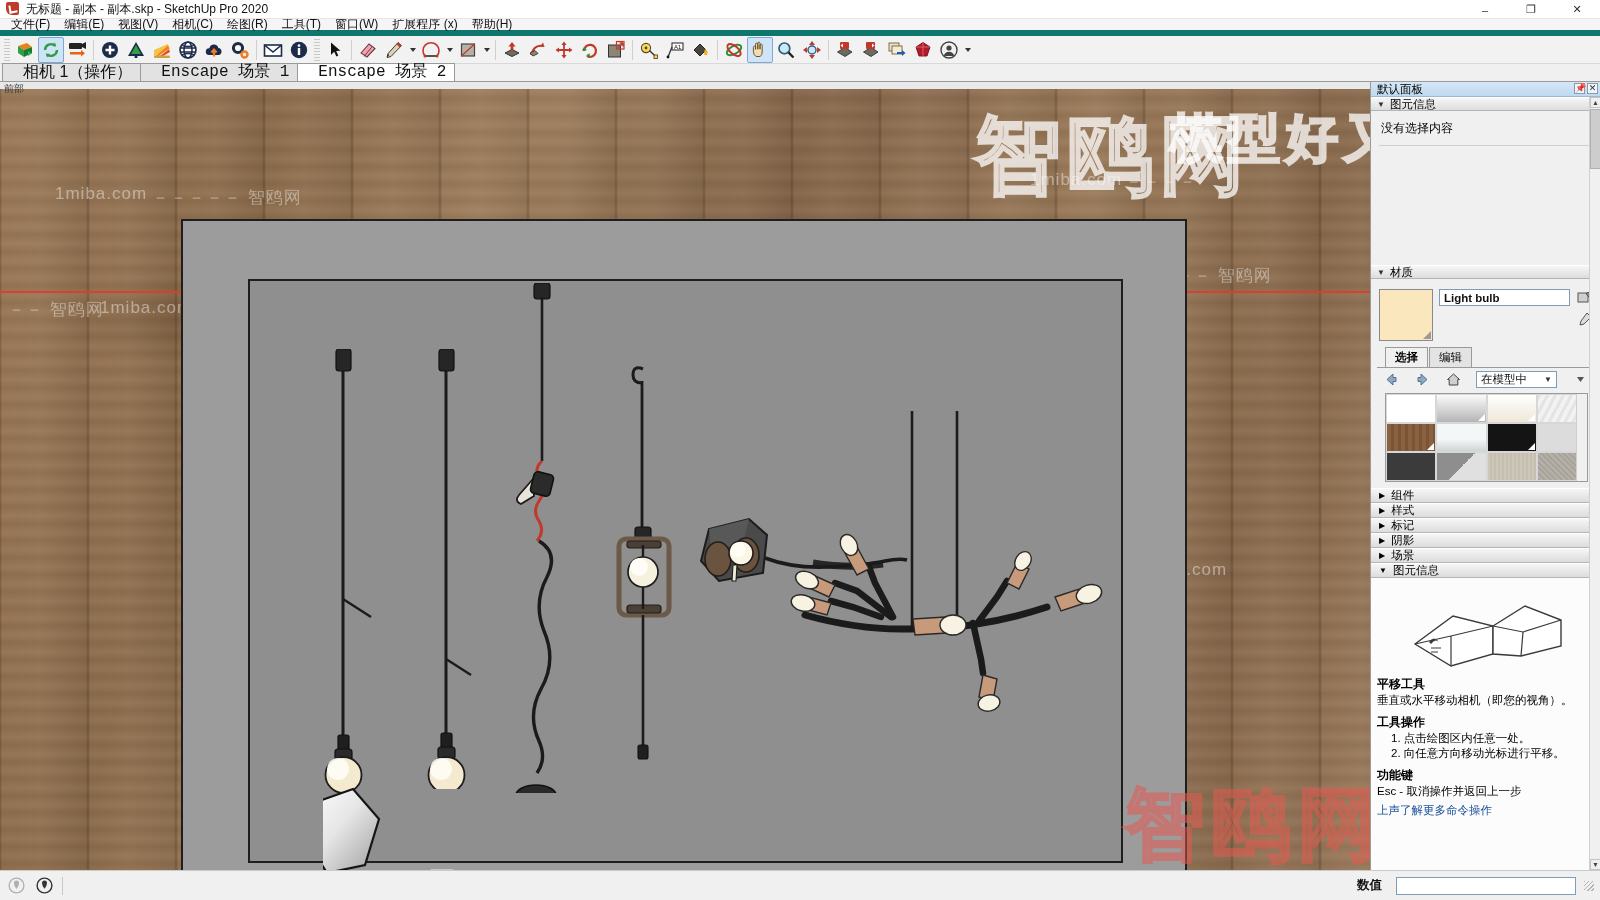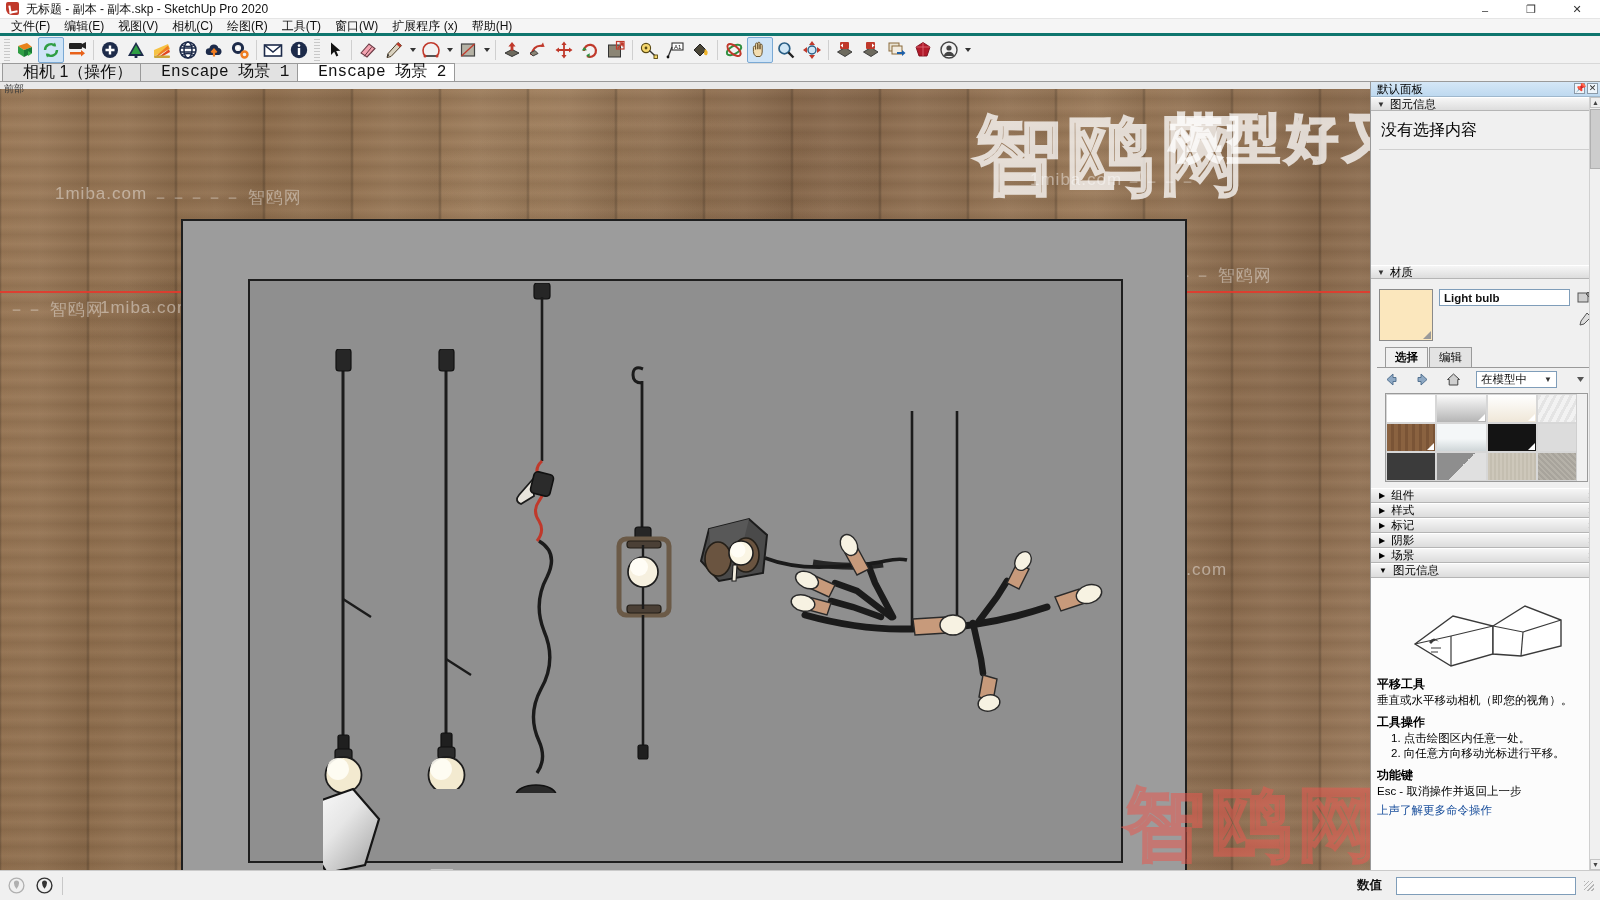--- a/index.html
+++ b/index.html
@@ -27,21 +27,21 @@
   .tb-title { font-size:12px; margin-left:4px; color:#111; white-space:nowrap; }
   .tb-controls { position:absolute; right:0; top:0; height:19px; display:flex; }
   .tb-btn {
     width:46px; height:19px; display:flex; align-items:center; justify-content:center;
     font-size:11px; color:#333; cursor:default;
   }
 
   
   .menubar {
     height:17px; background:#f5f5f5; display:flex; align-items:center;
-    flex:0 0 17px; padding-left:4px; border-bottom:3px solid #0f766e;
+    flex:0 0 17px; padding-left:4px; border-bottom:6px solid #0f766e;
   }
   .menu-item { font-size:12px; padding:1px 7px; color:#111; white-space:nowrap; cursor:default; }
 
   
   .toolbar {
     height:28px; background:#f2f2f2; display:flex; align-items:center;
     flex:0 0 28px; border-bottom:1px solid #d8d8d8; padding-left:2px;
   }
   .grip { width:6px; height:22px; margin:0 2px;
     background:repeating-linear-gradient(to bottom,#c9c9c9 0 1px,transparent 1px 3px); }
@@ -139,21 +139,21 @@
   .minibox { width:11px;height:11px; border:1px solid #8b9aa8; background:#eef5fb;
     font-size:9px; line-height:9px; text-align:center; color:#333; }
   .section-head {
     height:14px; background:linear-gradient(to bottom,#f6f6f6,#dddddd);
     border-top:1px solid #fff; border-bottom:1px solid #b5b5b5;
     display:flex; align-items:center; padding-left:6px; font-size:11.5px; position:relative;
   }
   .section-head .tri { margin-right:5px; font-size:8px; color:#333; }
   .section-head .x { position:absolute; right:4px; font-size:9px; color:#666; }
   .section-body { background:#f0f0f0; padding:6px 8px; position:relative; }
-  .noselect { font-size:16px; padding:3px 2px 8px 2px; }
+  .noselect { font-size:12px; padding:3px 2px 8px 2px; }
   .hr { height:1px; background:#cfcfcf; margin:0 0 2px 0; }
 
   .mat-row { display:flex; padding:4px 0 2px 2px; }
   .mat-swatch {
     width:54px; height:52px; background:#fbe7bd; border:1px solid #8a8a8a; position:relative;
   }
   .mat-swatch:after{ content:""; position:absolute; right:1px; bottom:1px;
     width:0;height:0;border-left:8px solid transparent;border-bottom:8px solid #9a9a9a; }
   .mat-name {
     flex:1; margin-left:6px; height:17px; border:1px solid #7f9db9; background:#fff;

